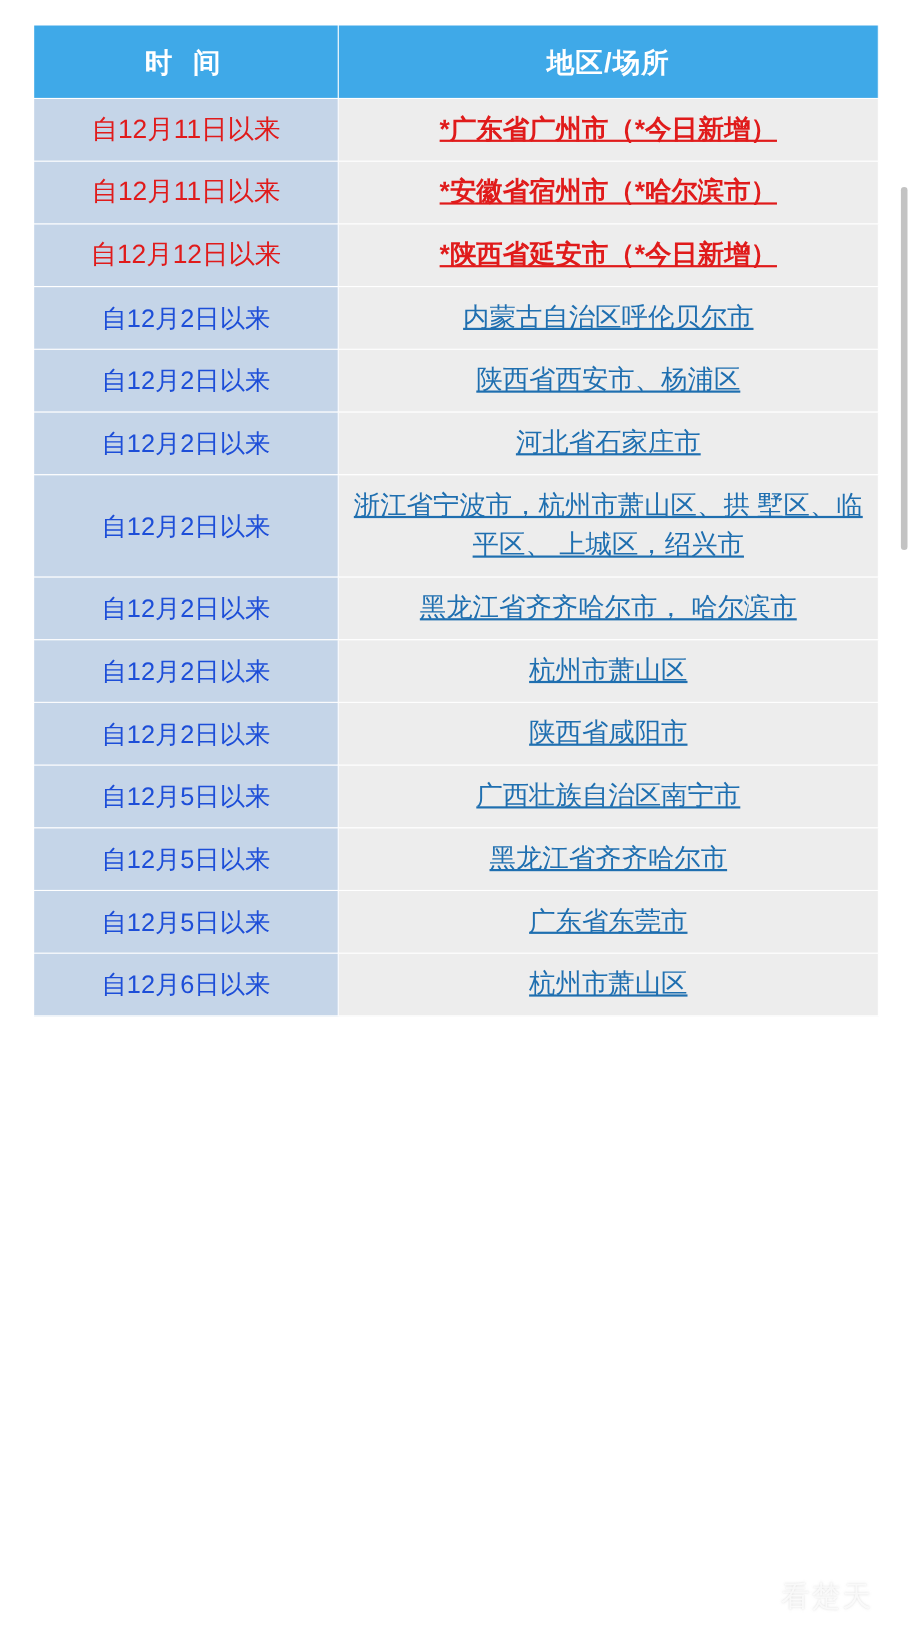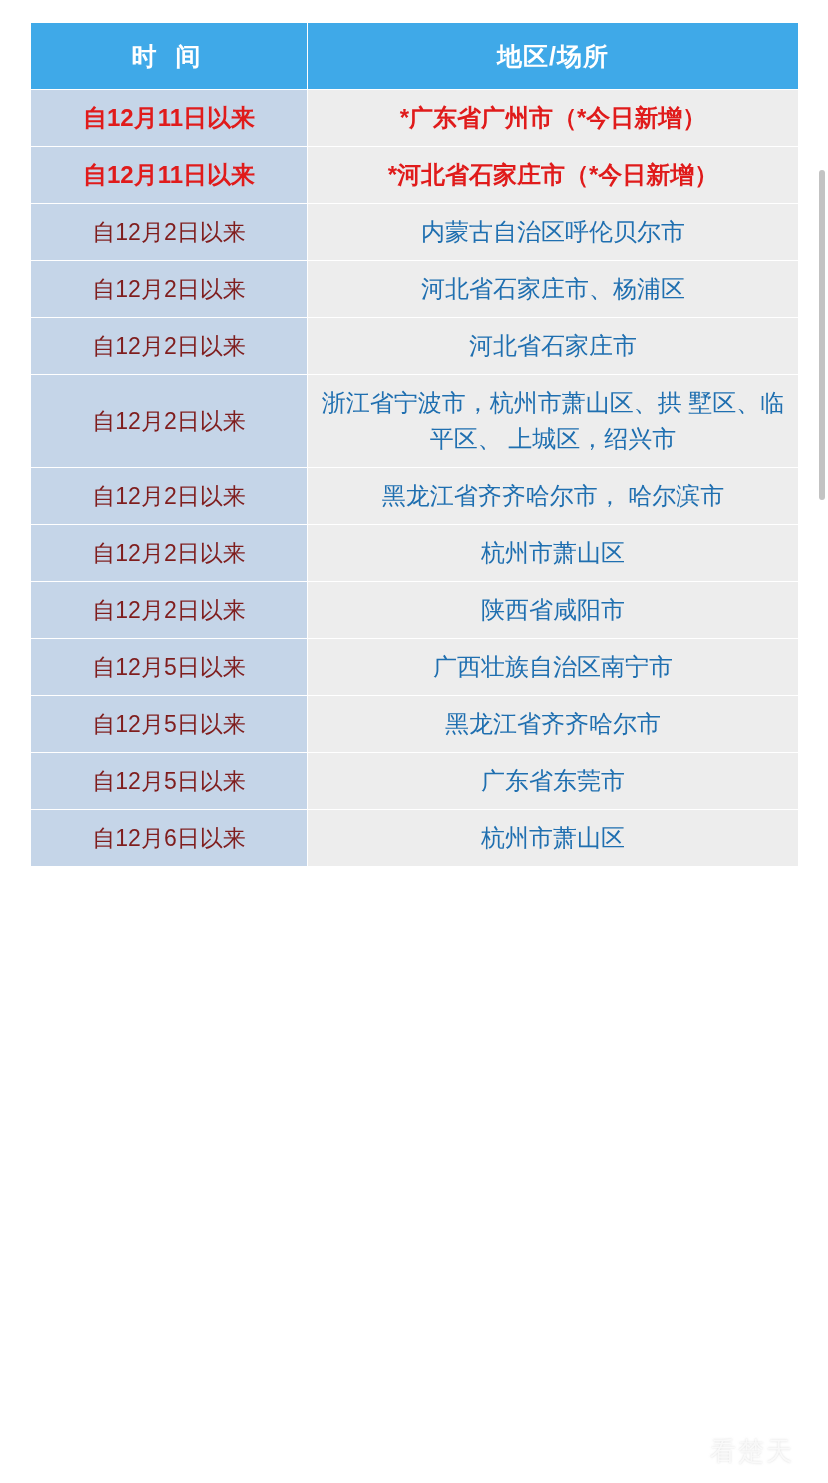--- a/index.html
+++ b/index.html
@@ -47,32 +47,33 @@
 
   tbody td {
     border: 1px solid #ffffff;
     text-align: center;
     padding: 10px 6px;
     vertical-align: middle;
     line-height: 1.5;
   }
   td.time-cell {
     background: #C5D5E8;
-    color: #7f1d1d;
+    color: #1d4ed8;
     font-size: 23px;
   }
   td.place-cell {
     background: #EDEDED;
     color: #1F6FB0;
     font-size: 24px;
+    text-decoration: underline;
   }
   tr.highlight td.time-cell {
     background: #C5D5E8;
     color: #E01B1B;
-    font-weight: bold;
+    font-weight: normal;
     font-size: 24px;
   }
   tr.highlight td.place-cell {
     background: #EDEDED;
     color: #E01B1B;
     font-weight: bold;
     font-size: 24px;
   }
 
   
@@ -122,29 +123,33 @@
         <th class="place-head">地区/场所</th>
       </tr>
     </thead>
     <tbody id="table-body">
         <tr class="highlight">
           <td class="time-cell">自12月11日以来</td>
           <td class="place-cell">*广东省广州市（*今日新增）</td>
         </tr>
         <tr class="highlight">
           <td class="time-cell">自12月11日以来</td>
-          <td class="place-cell">*河北省石家庄市（*今日新增）</td>
+          <td class="place-cell">*安徽省宿州市（*哈尔滨市）</td>
+        </tr>
+        <tr class="highlight">
+          <td class="time-cell">自12月12日以来</td>
+          <td class="place-cell">*陕西省延安市（*今日新增）</td>
         </tr>
         <tr>
           <td class="time-cell">自12月2日以来</td>
           <td class="place-cell">内蒙古自治区呼伦贝尔市</td>
         </tr>
         <tr>
           <td class="time-cell">自12月2日以来</td>
-          <td class="place-cell">河北省石家庄市、杨浦区</td>
+          <td class="place-cell">陕西省西安市、杨浦区</td>
         </tr>
         <tr>
           <td class="time-cell">自12月2日以来</td>
           <td class="place-cell">河北省石家庄市</td>
         </tr>
         <tr>
           <td class="time-cell">自12月2日以来</td>
           <td class="place-cell">浙江省宁波市，杭州市萧山区、拱
 墅区、临平区、
 上城区，绍兴市</td>

